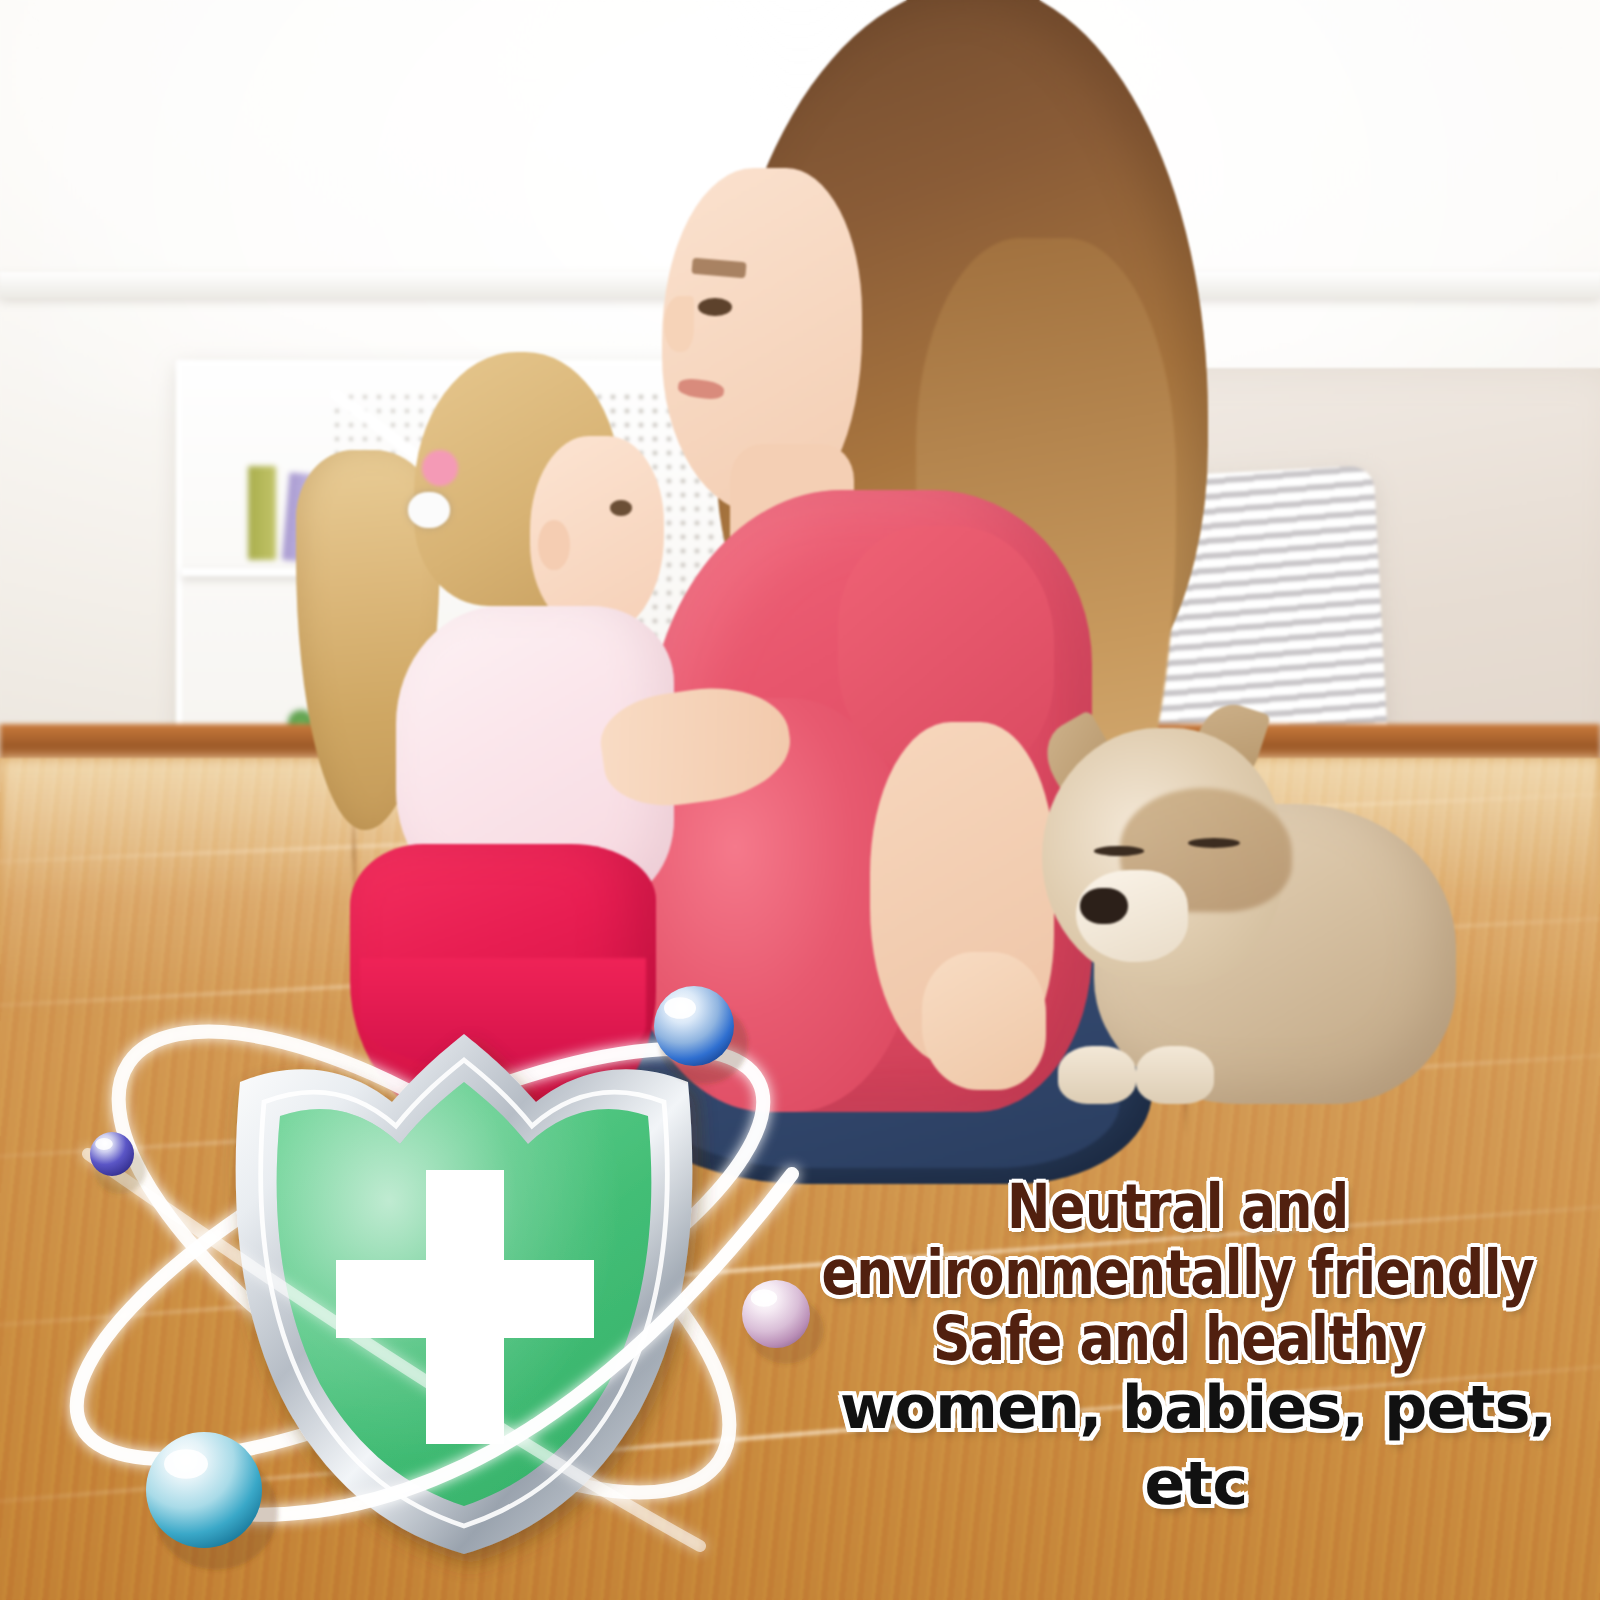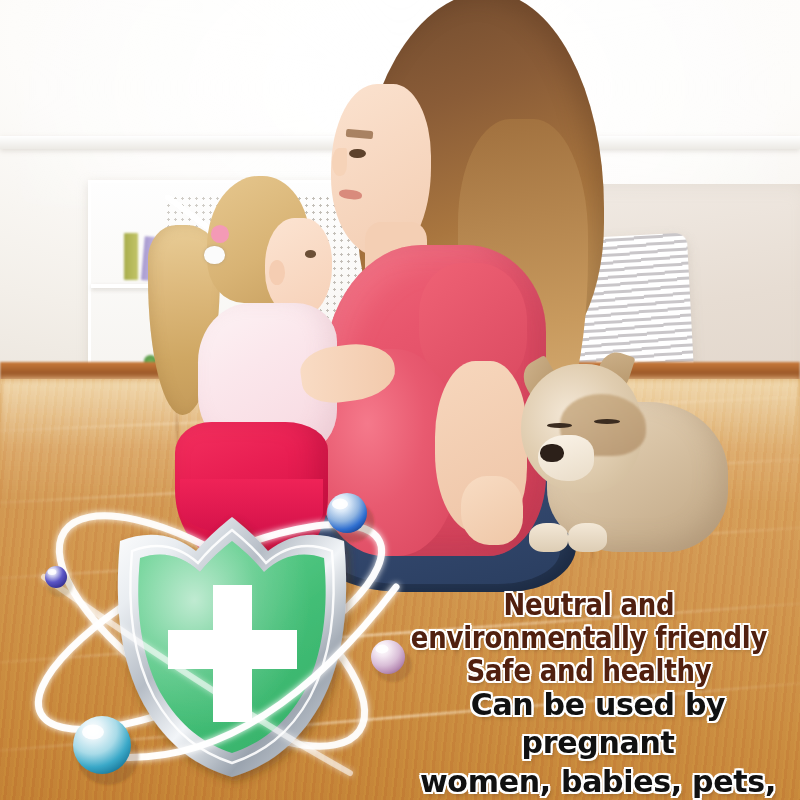--- a/index.html
+++ b/index.html
@@ -585,17 +585,16 @@
       </g>
     </svg>
   </div>
 
   <div id="headline" class="txt-block">
     <span class="l1">Neutral and environmentally friendly</span>
     <span class="l2">Safe and healthy</span>
   </div>
 
   <div id="subline" class="txt-block">
-    <span class="l1">Can be used by pregnant</span>
     <span class="l2">women, babies, pets, etc</span>
   </div>
 
 </div>
 
 </body></html>

